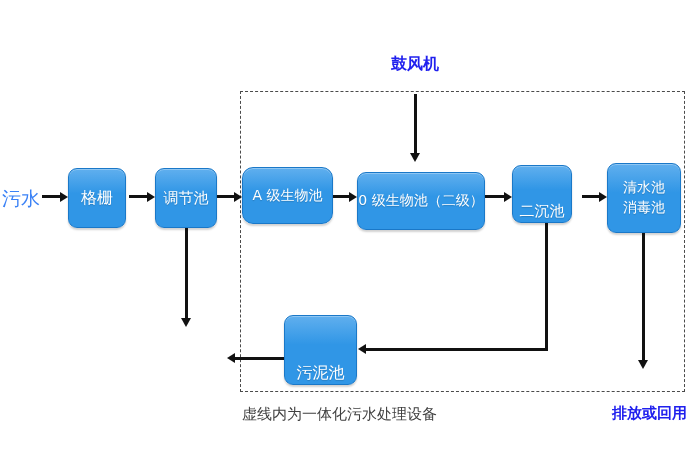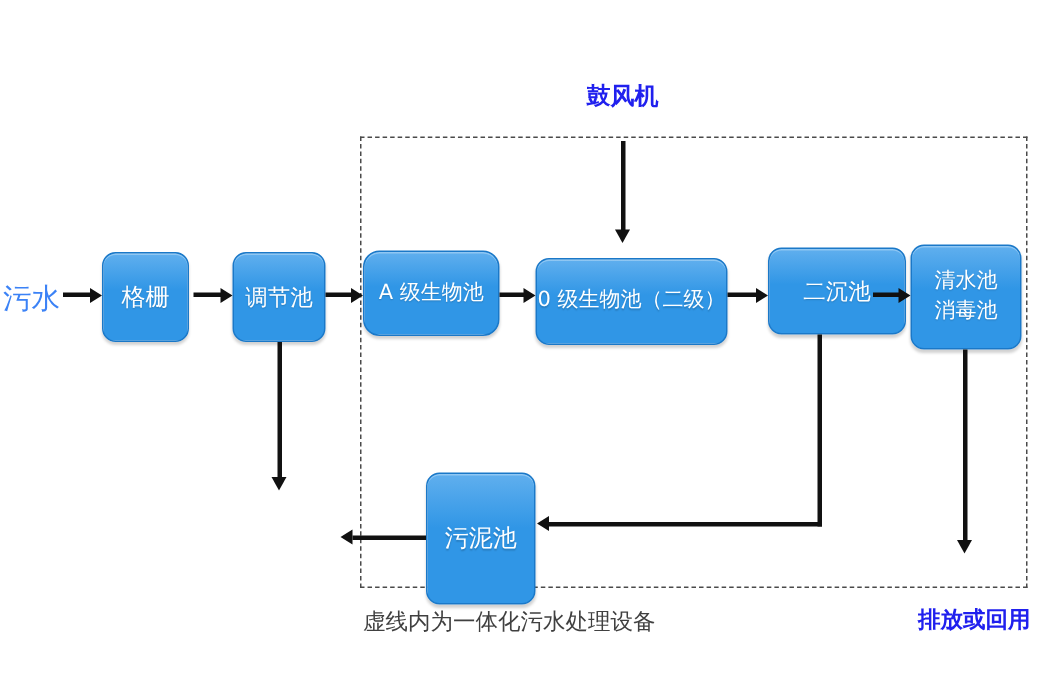--- a/index.html
+++ b/index.html
@@ -19,23 +19,23 @@
     border-radius:9px; color:#fff;
     display:flex; flex-direction:column; align-items:center; justify-content:center;
     text-align:center; font-size:15px; line-height:1.4;
     box-shadow:0 2px 2px rgba(0,0,0,.18), inset 0 1px 0 rgba(255,255,255,.3);
     text-shadow:0 1px 1px rgba(0,0,0,.18);
   }
   #n-grid   { left:68px;  top:168px; width:58px;  height:60px; font-size:16px; }
   #n-reg    { left:155px; top:168px; width:62px;  height:60px; }
   #n-a      { left:242px; top:167px; width:91px;  height:57px; font-size:14px;border-radius:11px; }
   #n-o      { left:357px; top:172px; width:128px; height:58px; font-size:14px; }
-  #n-sec    { left:512px; top:165px; width:92px;  height:58px; }
+  #n-sec    { left:512px; top:165px; width:60px;  height:58px;justify-content:flex-end; }
   #n-clear  { left:607px; top:163px; width:74px;  height:70px; font-size:14px; }
-  #n-sludge { left:284px; top:315px; width:73px;  height:88px; font-size:16px; }
+  #n-sludge { left:284px; top:315px; width:73px;  height:70px; font-size:16px;justify-content:flex-end; }
 
   .line { position:absolute; background:var(--arrow,#111); }
   .ah   { position:absolute; width:0; height:0; }
   .ah.r { border-top:5px solid transparent; border-bottom:5px solid transparent; border-left:8px solid var(--arrow,#111); }
   .ah.l { border-top:5px solid transparent; border-bottom:5px solid transparent; border-right:8px solid var(--arrow,#111); }
   .ah.d { border-left:5px solid transparent; border-right:5px solid transparent; border-top:9px solid var(--arrow,#111); }
 
   .a1-line { left:42px;  top:195px; width:19px; height:3px; }
   .a1-head { left:60px;  top:192px; }
   .a2-line { left:129px; top:195px; width:19px; height:3px; }

